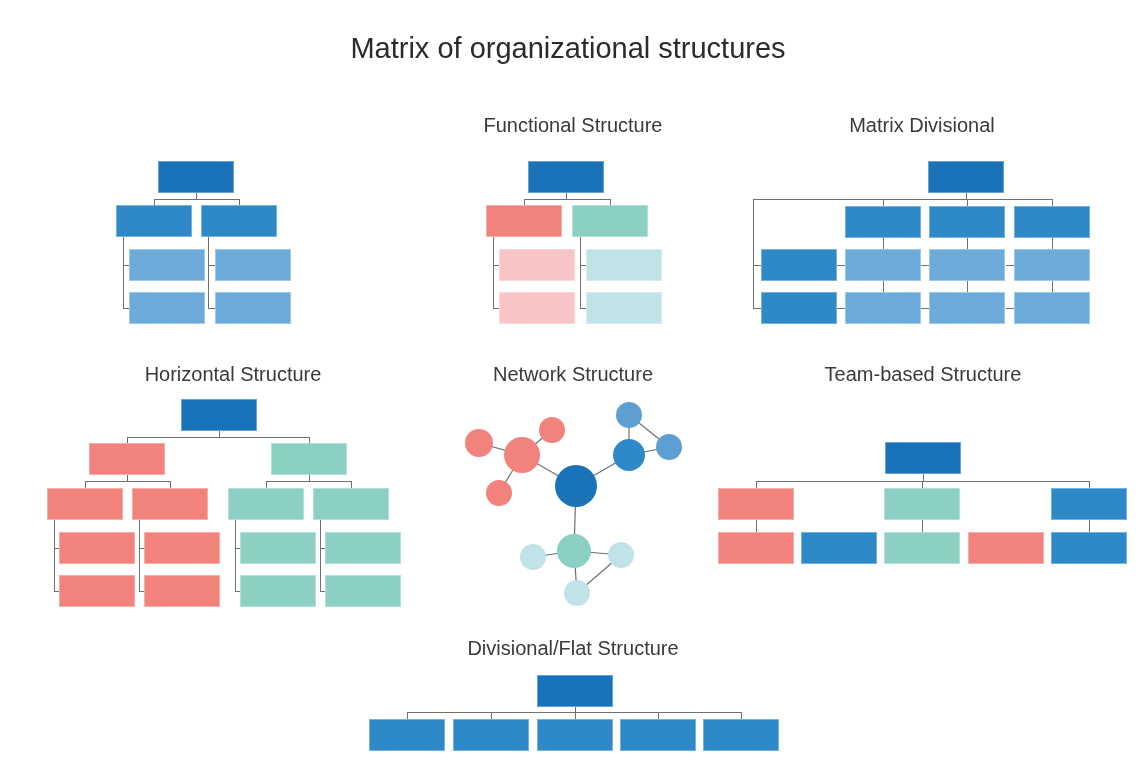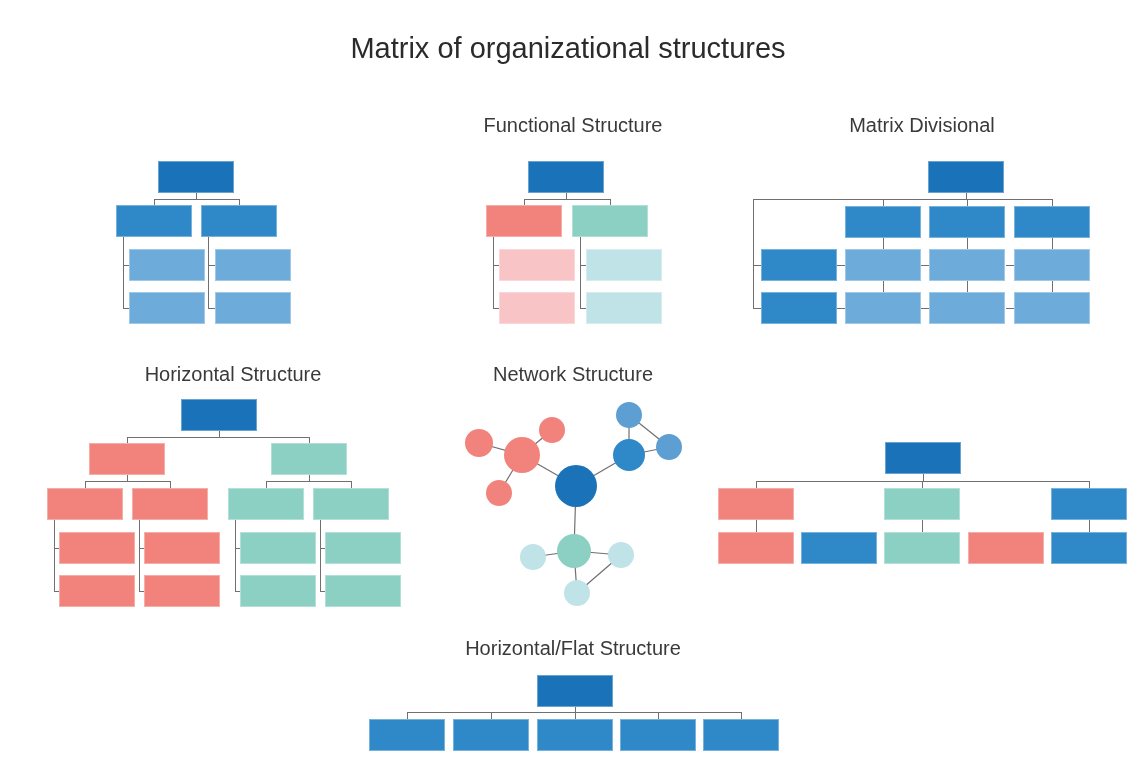--- a/index.html
+++ b/index.html
@@ -177,38 +177,39 @@
       <circle cx="479" cy="443" r="14" fill="#f1837c"></circle>
       <circle cx="499" cy="493" r="13" fill="#f1837c"></circle>
       <circle cx="629" cy="455" r="16" fill="#2f89c8"></circle>
       <circle cx="629" cy="415" r="13" fill="#5d9fd3"></circle>
       <circle cx="669" cy="447" r="13" fill="#5d9fd3"></circle>
       <circle cx="574" cy="551" r="17" fill="#8bd0c3"></circle>
       <circle cx="533" cy="557" r="13" fill="#bfe3e7"></circle>
       <circle cx="621" cy="555" r="13" fill="#bfe3e7"></circle>
       <circle cx="577" cy="593" r="13" fill="#bfe3e7"></circle>
     </svg>
+    <div class="panel-title" style="left: 923px; top: 363px;">Team-based Structure</div>
     <div class="cline" style="left: 923px; top: 474px; width: 1px; height: 7px;"></div>
     <div class="cline" style="left: 756px; top: 481px; width: 334px; height: 1px;"></div>
     <div class="cline" style="left: 756px; top: 481px; width: 1px; height: 7px;"></div>
     <div class="cline" style="left: 922px; top: 481px; width: 1px; height: 7px;"></div>
     <div class="cline" style="left: 1089px; top: 481px; width: 1px; height: 7px;"></div>
     <div class="cline" style="left: 756px; top: 520px; width: 1px; height: 12px;"></div>
     <div class="cline" style="left: 922px; top: 520px; width: 1px; height: 12px;"></div>
     <div class="cline" style="left: 1089px; top: 520px; width: 1px; height: 12px;"></div>
     <div class="obox" style="left: 885px; top: 442px; width: 76px; height: 32px; background: rgb(26, 115, 184);"></div>
     <div class="obox" style="left: 718px; top: 488px; width: 76px; height: 32px; background: rgb(241, 131, 124);"></div>
     <div class="obox" style="left: 884px; top: 488px; width: 76px; height: 32px; background: rgb(139, 208, 195);"></div>
     <div class="obox" style="left: 1051px; top: 488px; width: 76px; height: 32px; background: rgb(47, 137, 200);"></div>
     <div class="obox" style="left: 718px; top: 532px; width: 76px; height: 32px; background: rgb(241, 131, 124);"></div>
     <div class="obox" style="left: 801px; top: 532px; width: 76px; height: 32px; background: rgb(47, 137, 200);"></div>
     <div class="obox" style="left: 884px; top: 532px; width: 76px; height: 32px; background: rgb(139, 208, 195);"></div>
     <div class="obox" style="left: 968px; top: 532px; width: 76px; height: 32px; background: rgb(241, 131, 124);"></div>
     <div class="obox" style="left: 1051px; top: 532px; width: 76px; height: 32px; background: rgb(47, 137, 200);"></div>
-    <div class="panel-title" style="left: 573px; top: 637px;">Horizontal/Flat Structure</div>
+    <div class="panel-title" style="left: 573px; top: 637px;">Divisional/Flat Structure</div>
     <div class="cline" style="left: 575px; top: 707px; width: 1px; height: 5px;"></div>
     <div class="cline" style="left: 407px; top: 712px; width: 335px; height: 1px;"></div>
     <div class="cline" style="left: 407px; top: 712px; width: 1px; height: 7px;"></div>
     <div class="cline" style="left: 491px; top: 712px; width: 1px; height: 7px;"></div>
     <div class="cline" style="left: 575px; top: 712px; width: 1px; height: 7px;"></div>
     <div class="cline" style="left: 658px; top: 712px; width: 1px; height: 7px;"></div>
     <div class="cline" style="left: 741px; top: 712px; width: 1px; height: 7px;"></div>
     <div class="obox" style="left: 537px; top: 675px; width: 76px; height: 32px; background: rgb(26, 115, 184);"></div>
     <div class="obox" style="left: 369px; top: 719px; width: 76px; height: 32px; background: rgb(47, 137, 200);"></div>
     <div class="obox" style="left: 453px; top: 719px; width: 76px; height: 32px; background: rgb(47, 137, 200);"></div>

